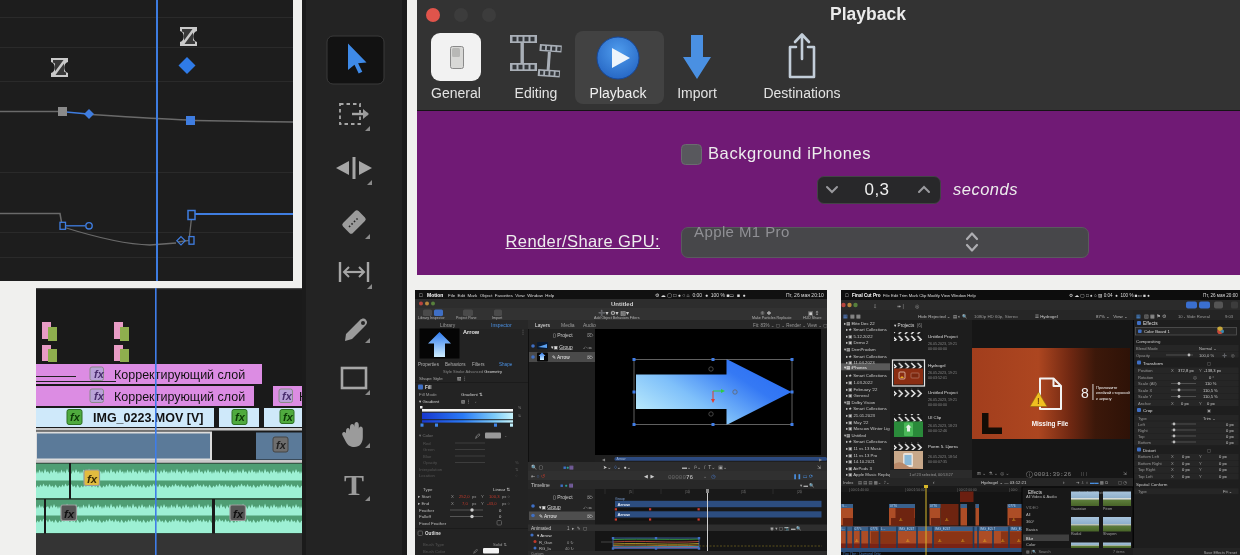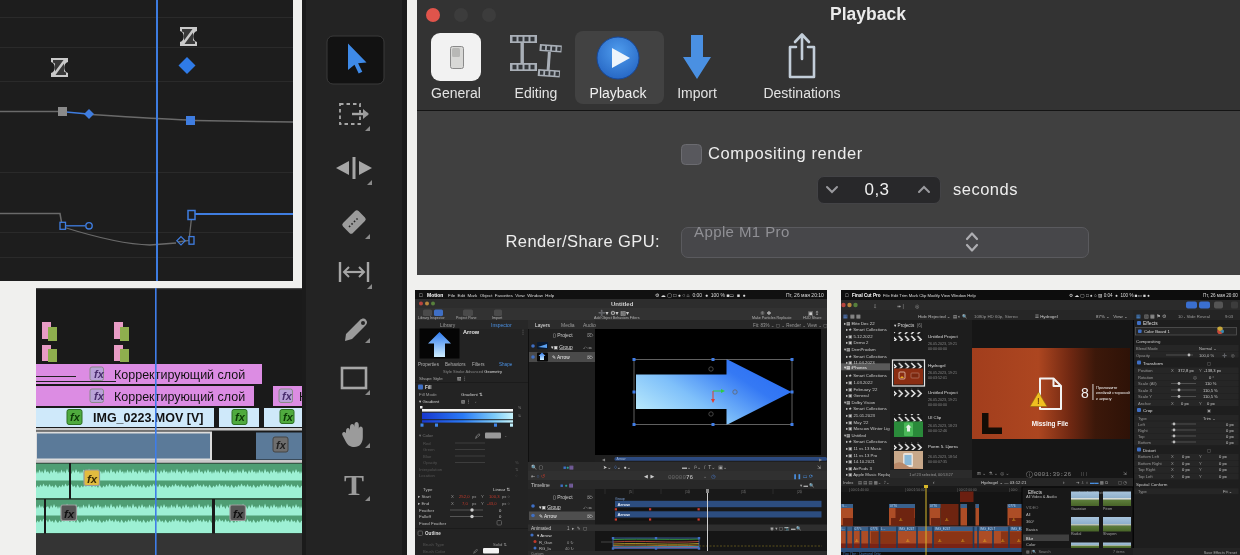--- a/index.html
+++ b/index.html
@@ -184,21 +184,21 @@
         <path d="M68,234 l0,5 -5,0 z"></path>
         <path d="M70,284 l0,5 -5,0 z"></path>
         <path d="M68,338 l0,5 -5,0 z"></path>
         <path d="M68,390 l0,5 -5,0 z"></path>
         <path d="M68,443 l0,5 -5,0 z"></path>
         <path d="M68,496 l0,5 -5,0 z"></path>
       </g>
     </svg>
   </div>
 
-  <div class="abs" id="prefs" style="left:417px;top:0;width:823px;height:275px;background:#404040;overflow:hidden;">
+  <div class="abs" id="prefs" style="left:417px;top:0;width:823px;height:275px;background:#701a75;overflow:hidden;">
     <div class="abs" style="left:0;top:0;width:823px;height:110px;background:#333333;border-bottom:1px solid #141414;"></div>
     <div class="abs" style="left:9px;top:8px;width:14px;height:14px;border-radius:50%;background:#e0544b;"></div>
     <div class="abs" style="left:37px;top:8px;width:14px;height:14px;border-radius:50%;background:#3c3c3c;"></div>
     <div class="abs" style="left:65px;top:8px;width:14px;height:14px;border-radius:50%;background:#3c3c3c;"></div>
     <div class="abs" style="left:350px;top:3.5px;width:202px;text-align:center;font-size:17.5px;font-weight:bold;color:#ebebeb;">Playback</div>
 
     <div class="abs" style="left:158px;top:31px;width:89px;height:73px;background:#424242;border-radius:8px;"></div>
 
     <div class="abs" style="left:14px;top:33px;width:50px;height:48px;background:#f2f2f2;border-radius:9px;"></div>
     <div class="abs" style="left:33px;top:46px;width:12px;height:21px;background:#d8d8d6;border-radius:2.5px;border:1px solid #8a8a8a;"></div>
@@ -260,31 +260,31 @@
         <path d="M17,28 V4 M10,11 L17,3.5 L24,11"></path>
       </g>
     </svg>
     <div class="abs" style="left:4px;top:85px;width:70px;text-align:center;font-size:14px;color:#e3e3e3;">General</div>
     <div class="abs" style="left:84px;top:85px;width:70px;text-align:center;font-size:14px;color:#e3e3e3;">Editing</div>
     <div class="abs" style="left:166px;top:85px;width:70px;text-align:center;font-size:14px;color:#f0f0f0;">Playback</div>
     <div class="abs" style="left:245px;top:85px;width:70px;text-align:center;font-size:14px;color:#e3e3e3;">Import</div>
     <div class="abs" style="left:342px;top:85px;width:86px;text-align:center;font-size:14px;color:#e3e3e3;">Destinations</div>
 
     <div class="abs" style="left:264px;top:144px;width:19px;height:19px;background:#58585d;border:1px solid #6b6b70;border-radius:4.5px;"></div>
-    <div class="abs" style="left:291px;top:144px;font-size:16.5px;letter-spacing:0.6px;color:#ededed;">Compositing render</div>
+    <div class="abs" style="left:291px;top:144px;font-size:16.5px;letter-spacing:0.6px;color:#ededed;">Background iPhones</div>
     <div class="abs" style="left:400px;top:176px;width:122px;height:26px;background:#28282a;border:1px solid #434346;border-radius:7px;"></div>
     <svg class="abs" style="left:407px;top:183px;" width="16" height="12" xmlns="http://www.w3.org/2000/svg">
         <path d="M3,4 l5,5 5,-5" stroke="#9a9a9e" stroke-width="2" fill="none" stroke-linecap="round"></path>
       </svg>
     <div class="abs" style="left:430px;top:180px;width:60px;text-align:center;font-size:17px;letter-spacing:0.5px;color:#f0f0f0;">0,3</div>
     <svg class="abs" style="left:499px;top:183px;" width="16" height="12" xmlns="http://www.w3.org/2000/svg">
         <path d="M3,9 l5,-5 5,5" stroke="#9a9a9e" stroke-width="2" fill="none" stroke-linecap="round"></path>
       </svg>
-    <div class="abs" style="left:536px;top:180px;font-size:16.5px;letter-spacing:0.5px;color:#ededed;">seconds</div>
-    <div class="abs" style="left:60px;top:232px;width:183px;text-align:right;font-size:16.5px;letter-spacing:0.4px;color:#ededed;">Render/Share GPU:</div>
+    <div class="abs" style="left:536px;top:180px;font-size:16.5px;letter-spacing:0.5px;color:#ededed;font-style:italic;">seconds</div>
+    <div class="abs" style="left:60px;top:232px;width:183px;text-align:right;font-size:16.5px;letter-spacing:0.4px;color:#ededed;text-decoration:underline;">Render/Share GPU:</div>
     <div class="abs" style="left:264px;top:227px;width:406px;height:29px;background:#47474a;border:1px solid #5a5a5e;border-radius:7px;"></div>
     <div class="abs" style="left:277px;top:223px;font-size:15px;letter-spacing:0.4px;color:#909095;">Apple M1 Pro</div>
     <svg class="abs" style="left:545px;top:231px;" width="20" height="22" xmlns="http://www.w3.org/2000/svg">
       <path d="M5,8 L10,2.5 L15,8 M5,14 L10,19.5 L15,14" stroke="#aeaeb2" stroke-width="2.2" fill="none" stroke-linecap="round" stroke-linejoin="round"></path>
     </svg>
   </div>
 
   <div class="abs" id="motion" style="left:415px;top:290px;width:412px;height:265px;background:#262626;overflow:hidden;">
     <svg width="412" height="265" xmlns="http://www.w3.org/2000/svg" font-family="Liberation Sans, sans-serif">
       <defs>

